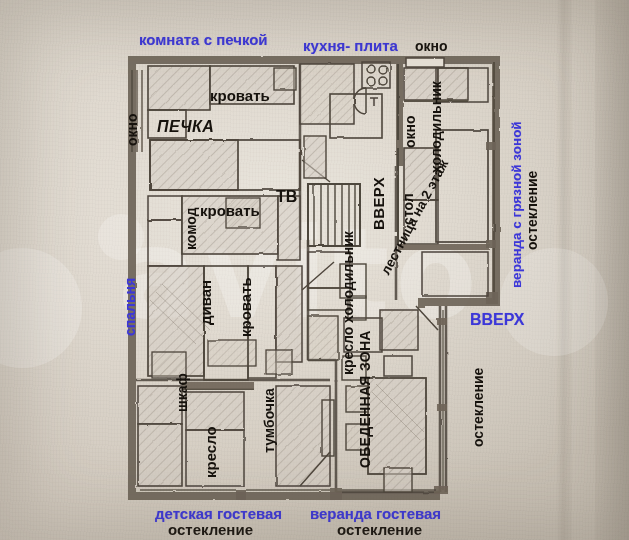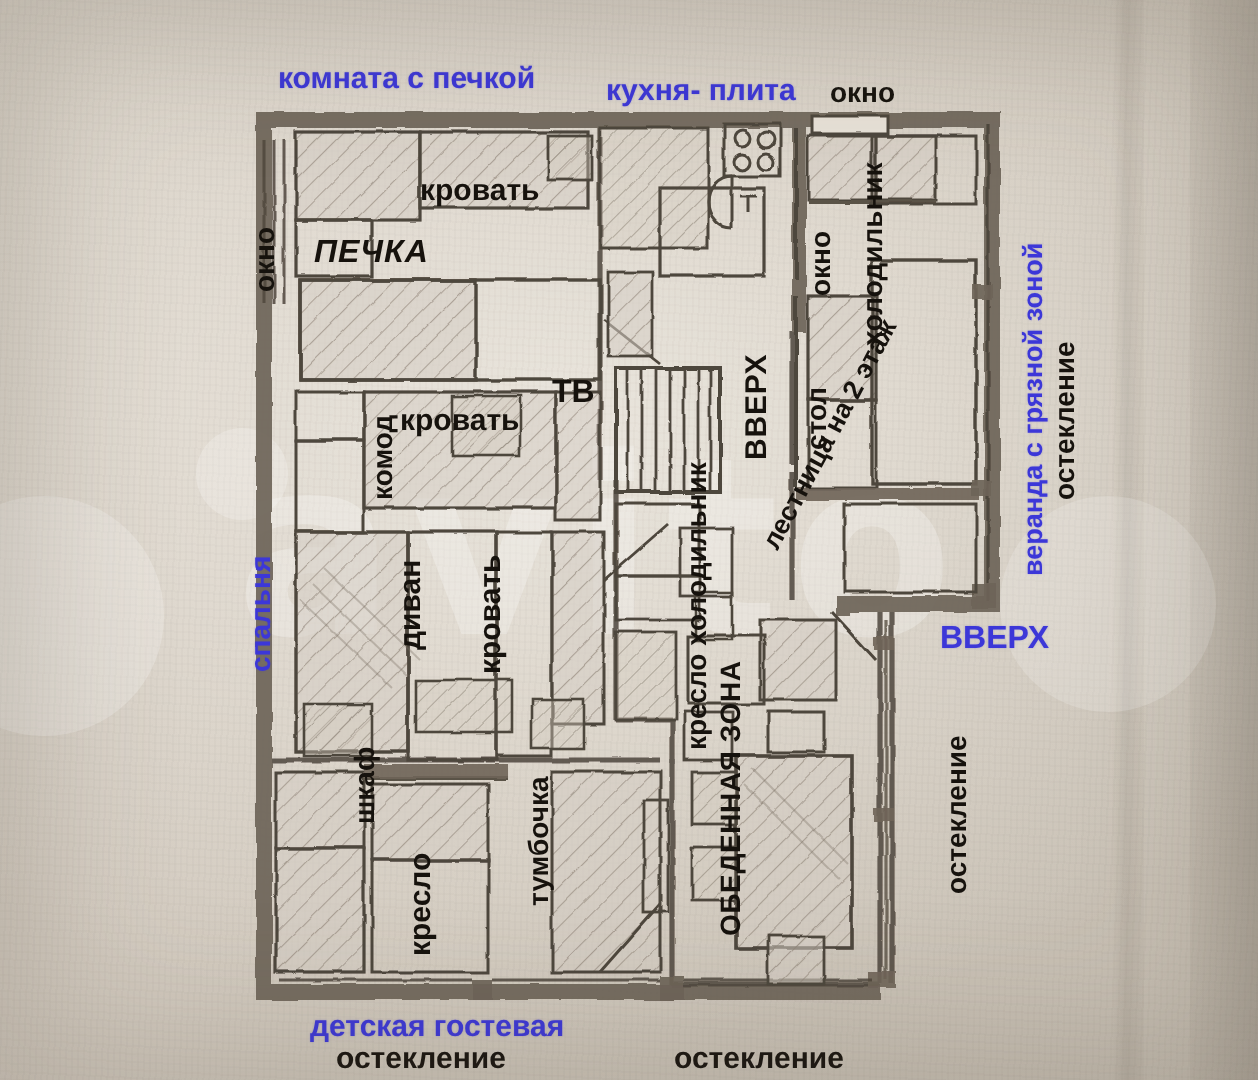--- a/index.html
+++ b/index.html
@@ -296,20 +296,21 @@
   <div class="lbl blk rot-ccw" style="left:124px;top:146px;font-size:14px;">окно</div>
   <div class="lbl blue rot-ccw" style="left:122px;top:336px;font-size:14px;">спальня</div>
 
   <div class="lbl blue rot-ccw" style="left:509px;top:288px;font-size:13.5px;">веранда с грязной зоной</div>
   <div class="lbl blk rot-ccw" style="left:524px;top:250px;font-size:14px;">остекление</div>
   <div class="lbl blue" style="left:470px;top:311px;font-size:16px;">ВВЕРХ</div>
   <div class="lbl blk rot-ccw" style="left:470px;top:447px;font-size:14px;">остекление</div>
 
   <div class="lbl blue" style="left:155px;top:505px;font-size:15px;">детская гостевая</div>
   <div class="lbl blk" style="left:168px;top:521px;font-size:15px;">остекление</div>
+  <div class="lbl blue" style="left:310px;top:505px;font-size:15px;">веранда гостевая</div>
   <div class="lbl blk" style="left:337px;top:521px;font-size:15px;">остекление</div>
 
   <div class="lbl blk" style="left:210px;top:87px;font-size:15px;">кровать</div>
   <div class="lbl blk" style="left:157px;top:118px;font-size:16px;letter-spacing:.5px;font-style:italic;">ПЕЧКА</div>
   <div class="lbl blk" style="left:200px;top:202px;font-size:15px;">кровать</div>
   <div class="lbl blk rot-ccw" style="left:183px;top:250px;font-size:14px;">комод</div>
   <div class="lbl blk" style="left:276px;top:188px;font-size:16px;">ТВ</div>
   <div class="lbl blk rot-ccw" style="left:197px;top:325px;font-size:15px;">диван</div>
   <div class="lbl blk rot-ccw" style="left:237px;top:337px;font-size:15px;">кровать</div>
   <div class="lbl blk rot-ccw" style="left:174px;top:412px;font-size:14px;">шкаф</div>

